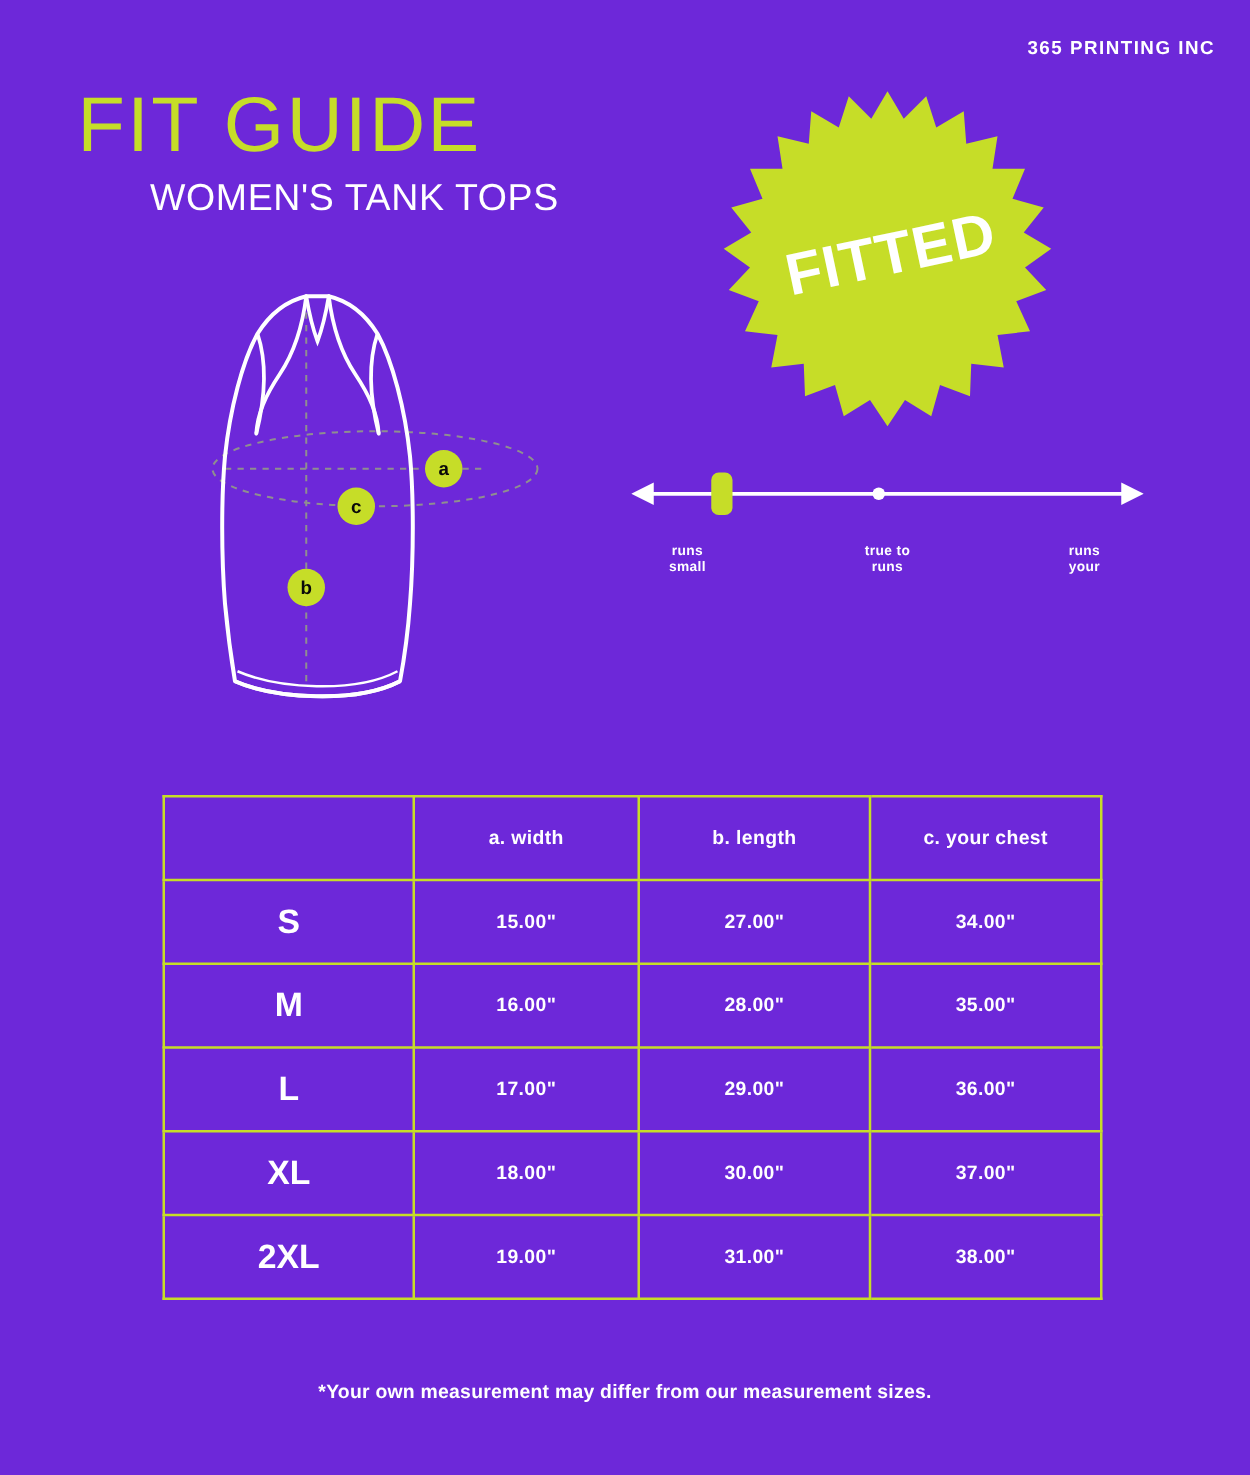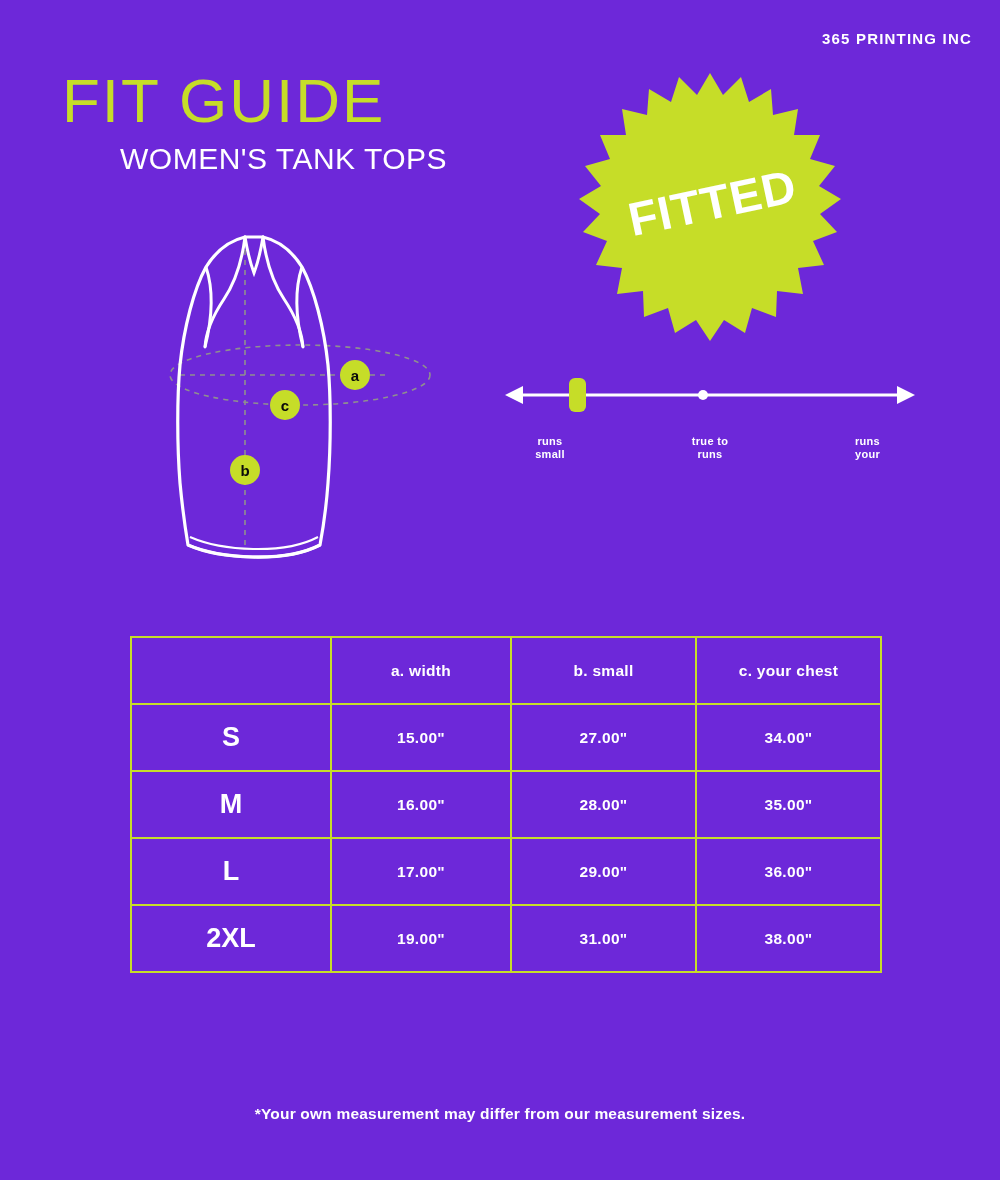--- a/index.html
+++ b/index.html
@@ -249,21 +249,21 @@
       <colgroup>
         <col style="width:200px">
         <col style="width:180px">
         <col style="width:185px">
         <col style="width:185px">
       </colgroup>
       <thead>
         <tr>
           <th></th>
           <th>a. width</th>
-          <th>b. small</th>
+          <th>b. length</th>
           <th>c. your chest</th>
         </tr>
       </thead>
       <tbody>
         <tr>
           <td class="size-cell">S</td>
           <td class="val-cell">15.00"</td>
           <td class="val-cell">27.00"</td>
           <td class="val-cell">34.00"</td>
         </tr>
@@ -273,20 +273,26 @@
           <td class="val-cell">28.00"</td>
           <td class="val-cell">35.00"</td>
         </tr>
         <tr>
           <td class="size-cell">L</td>
           <td class="val-cell">17.00"</td>
           <td class="val-cell">29.00"</td>
           <td class="val-cell">36.00"</td>
         </tr>
         <tr>
+          <td class="size-cell">XL</td>
+          <td class="val-cell">18.00"</td>
+          <td class="val-cell">30.00"</td>
+          <td class="val-cell">37.00"</td>
+        </tr>
+        <tr>
           <td class="size-cell">2XL</td>
           <td class="val-cell">19.00"</td>
           <td class="val-cell">31.00"</td>
           <td class="val-cell">38.00"</td>
         </tr>
       </tbody>
     </table>
   </div>
 
   <div class="footnote">*Your own measurement may differ from our measurement sizes.</div>

